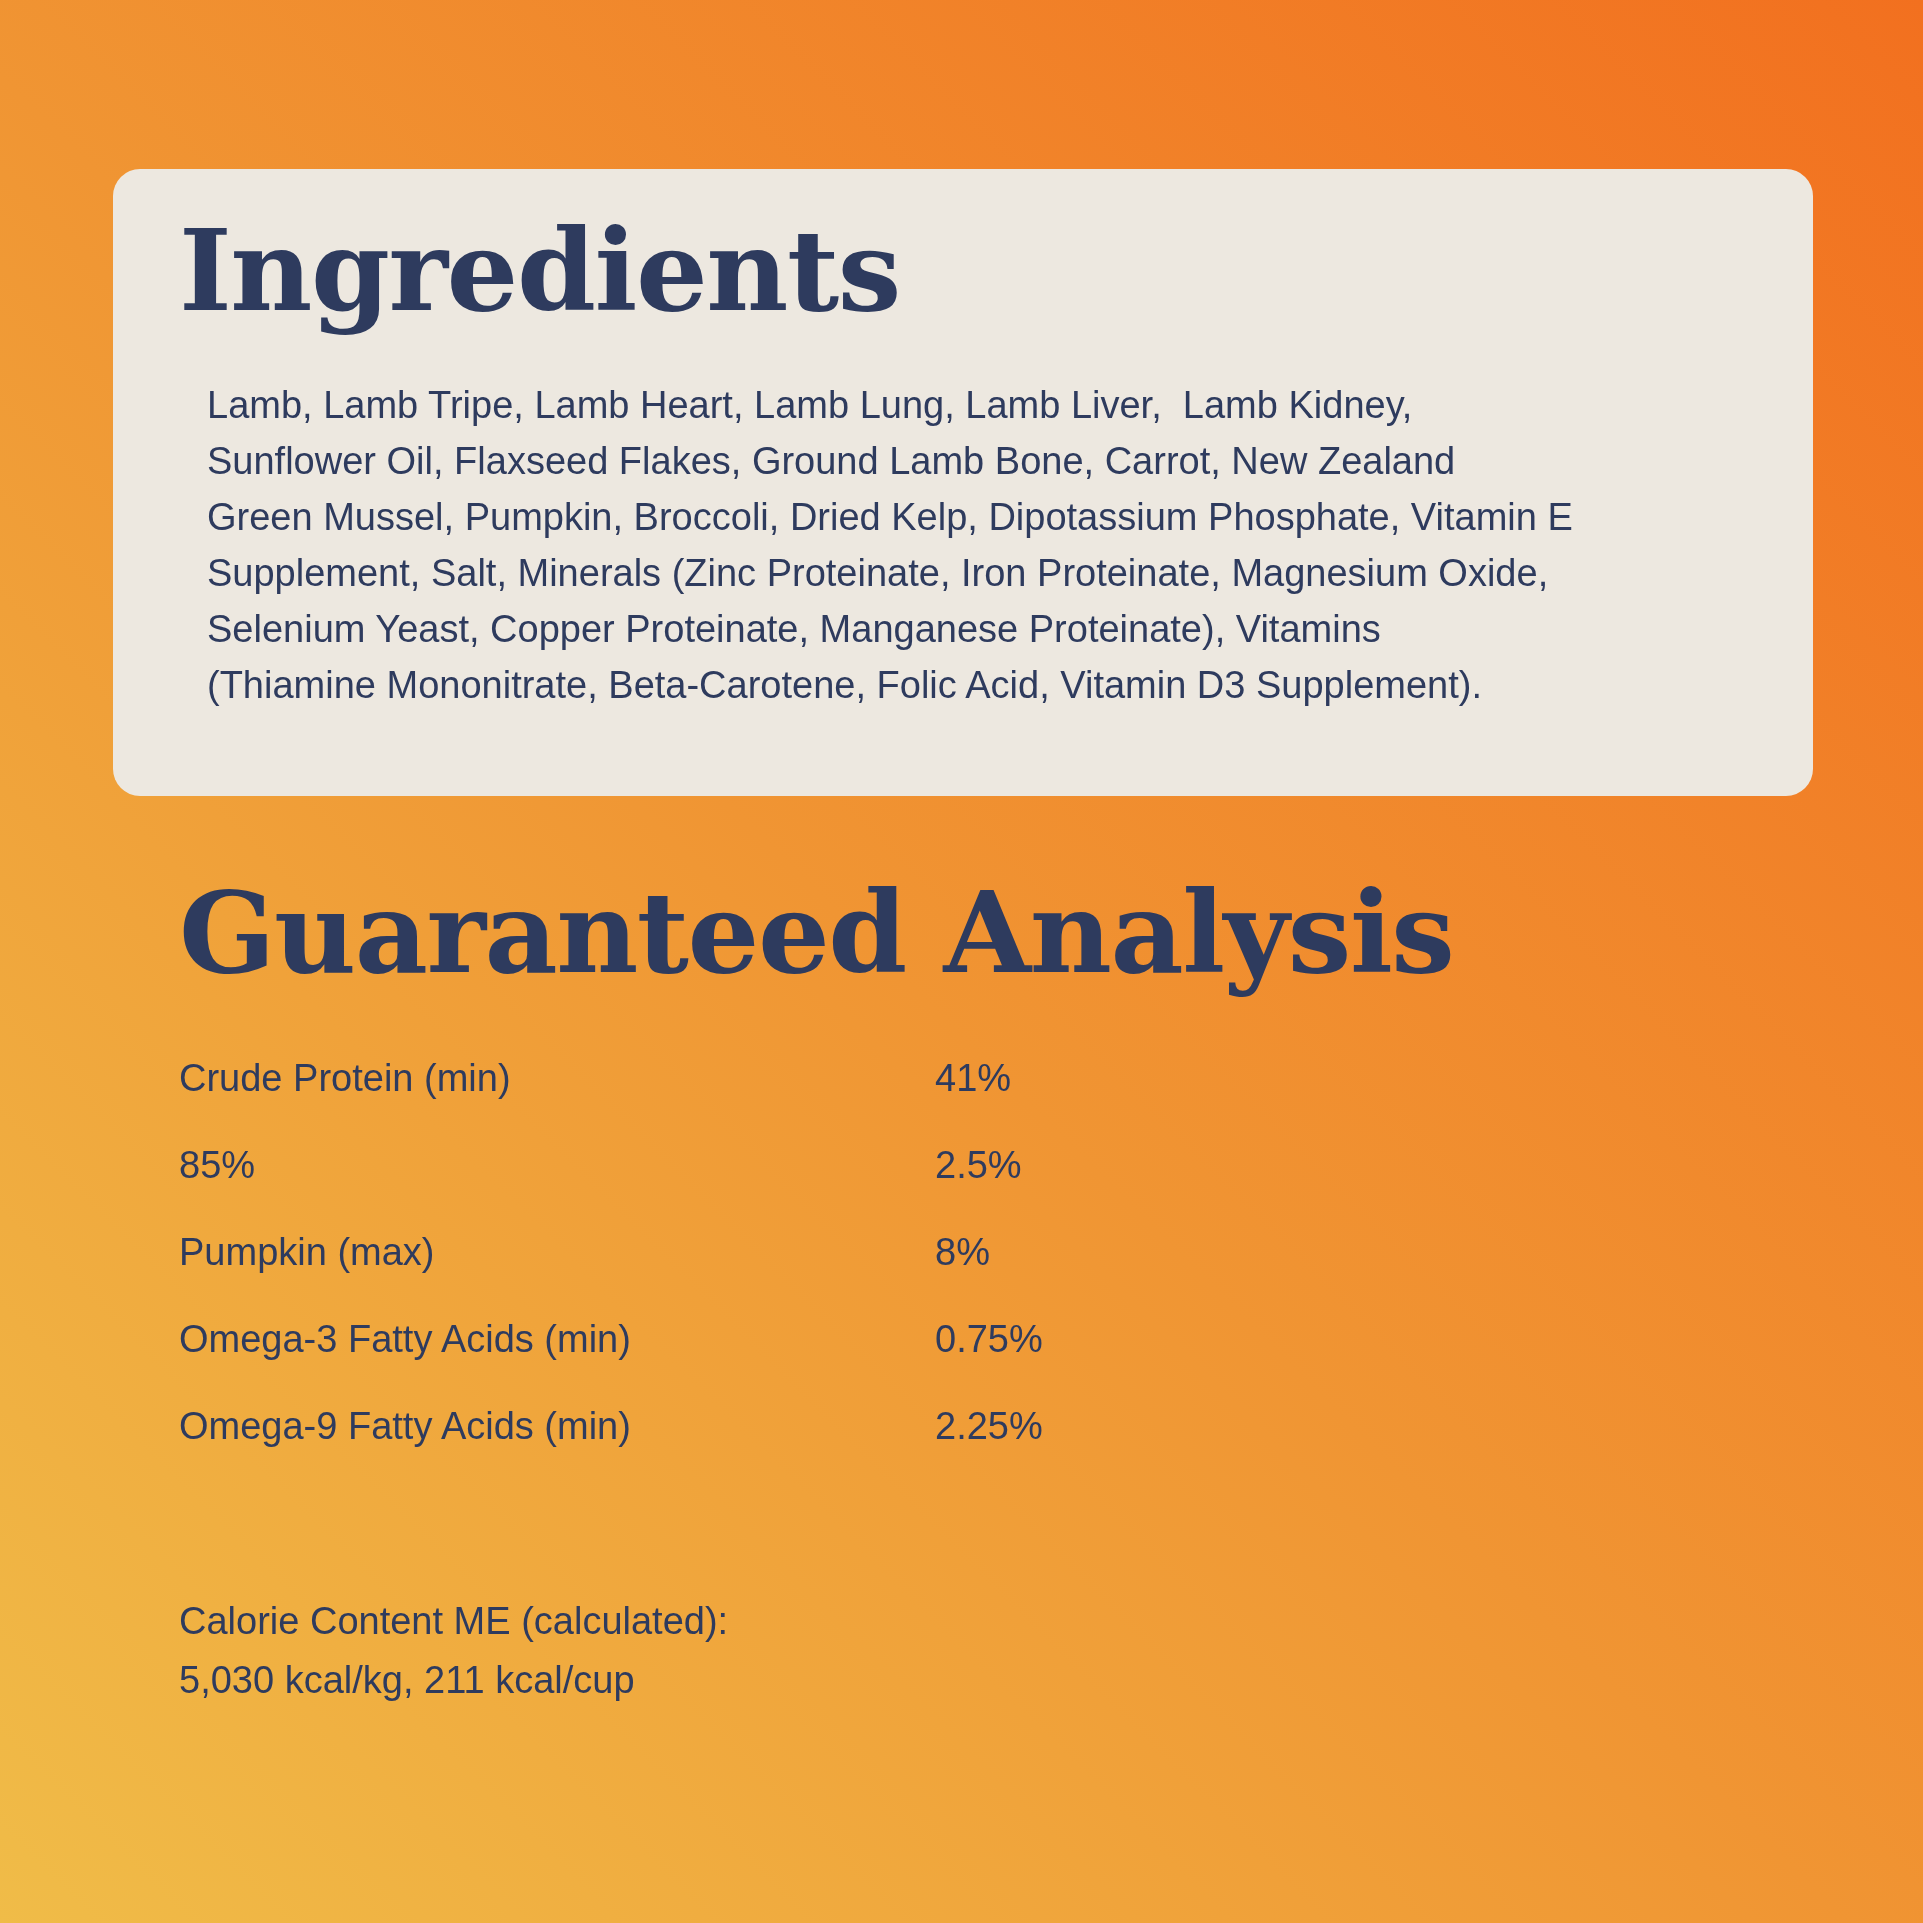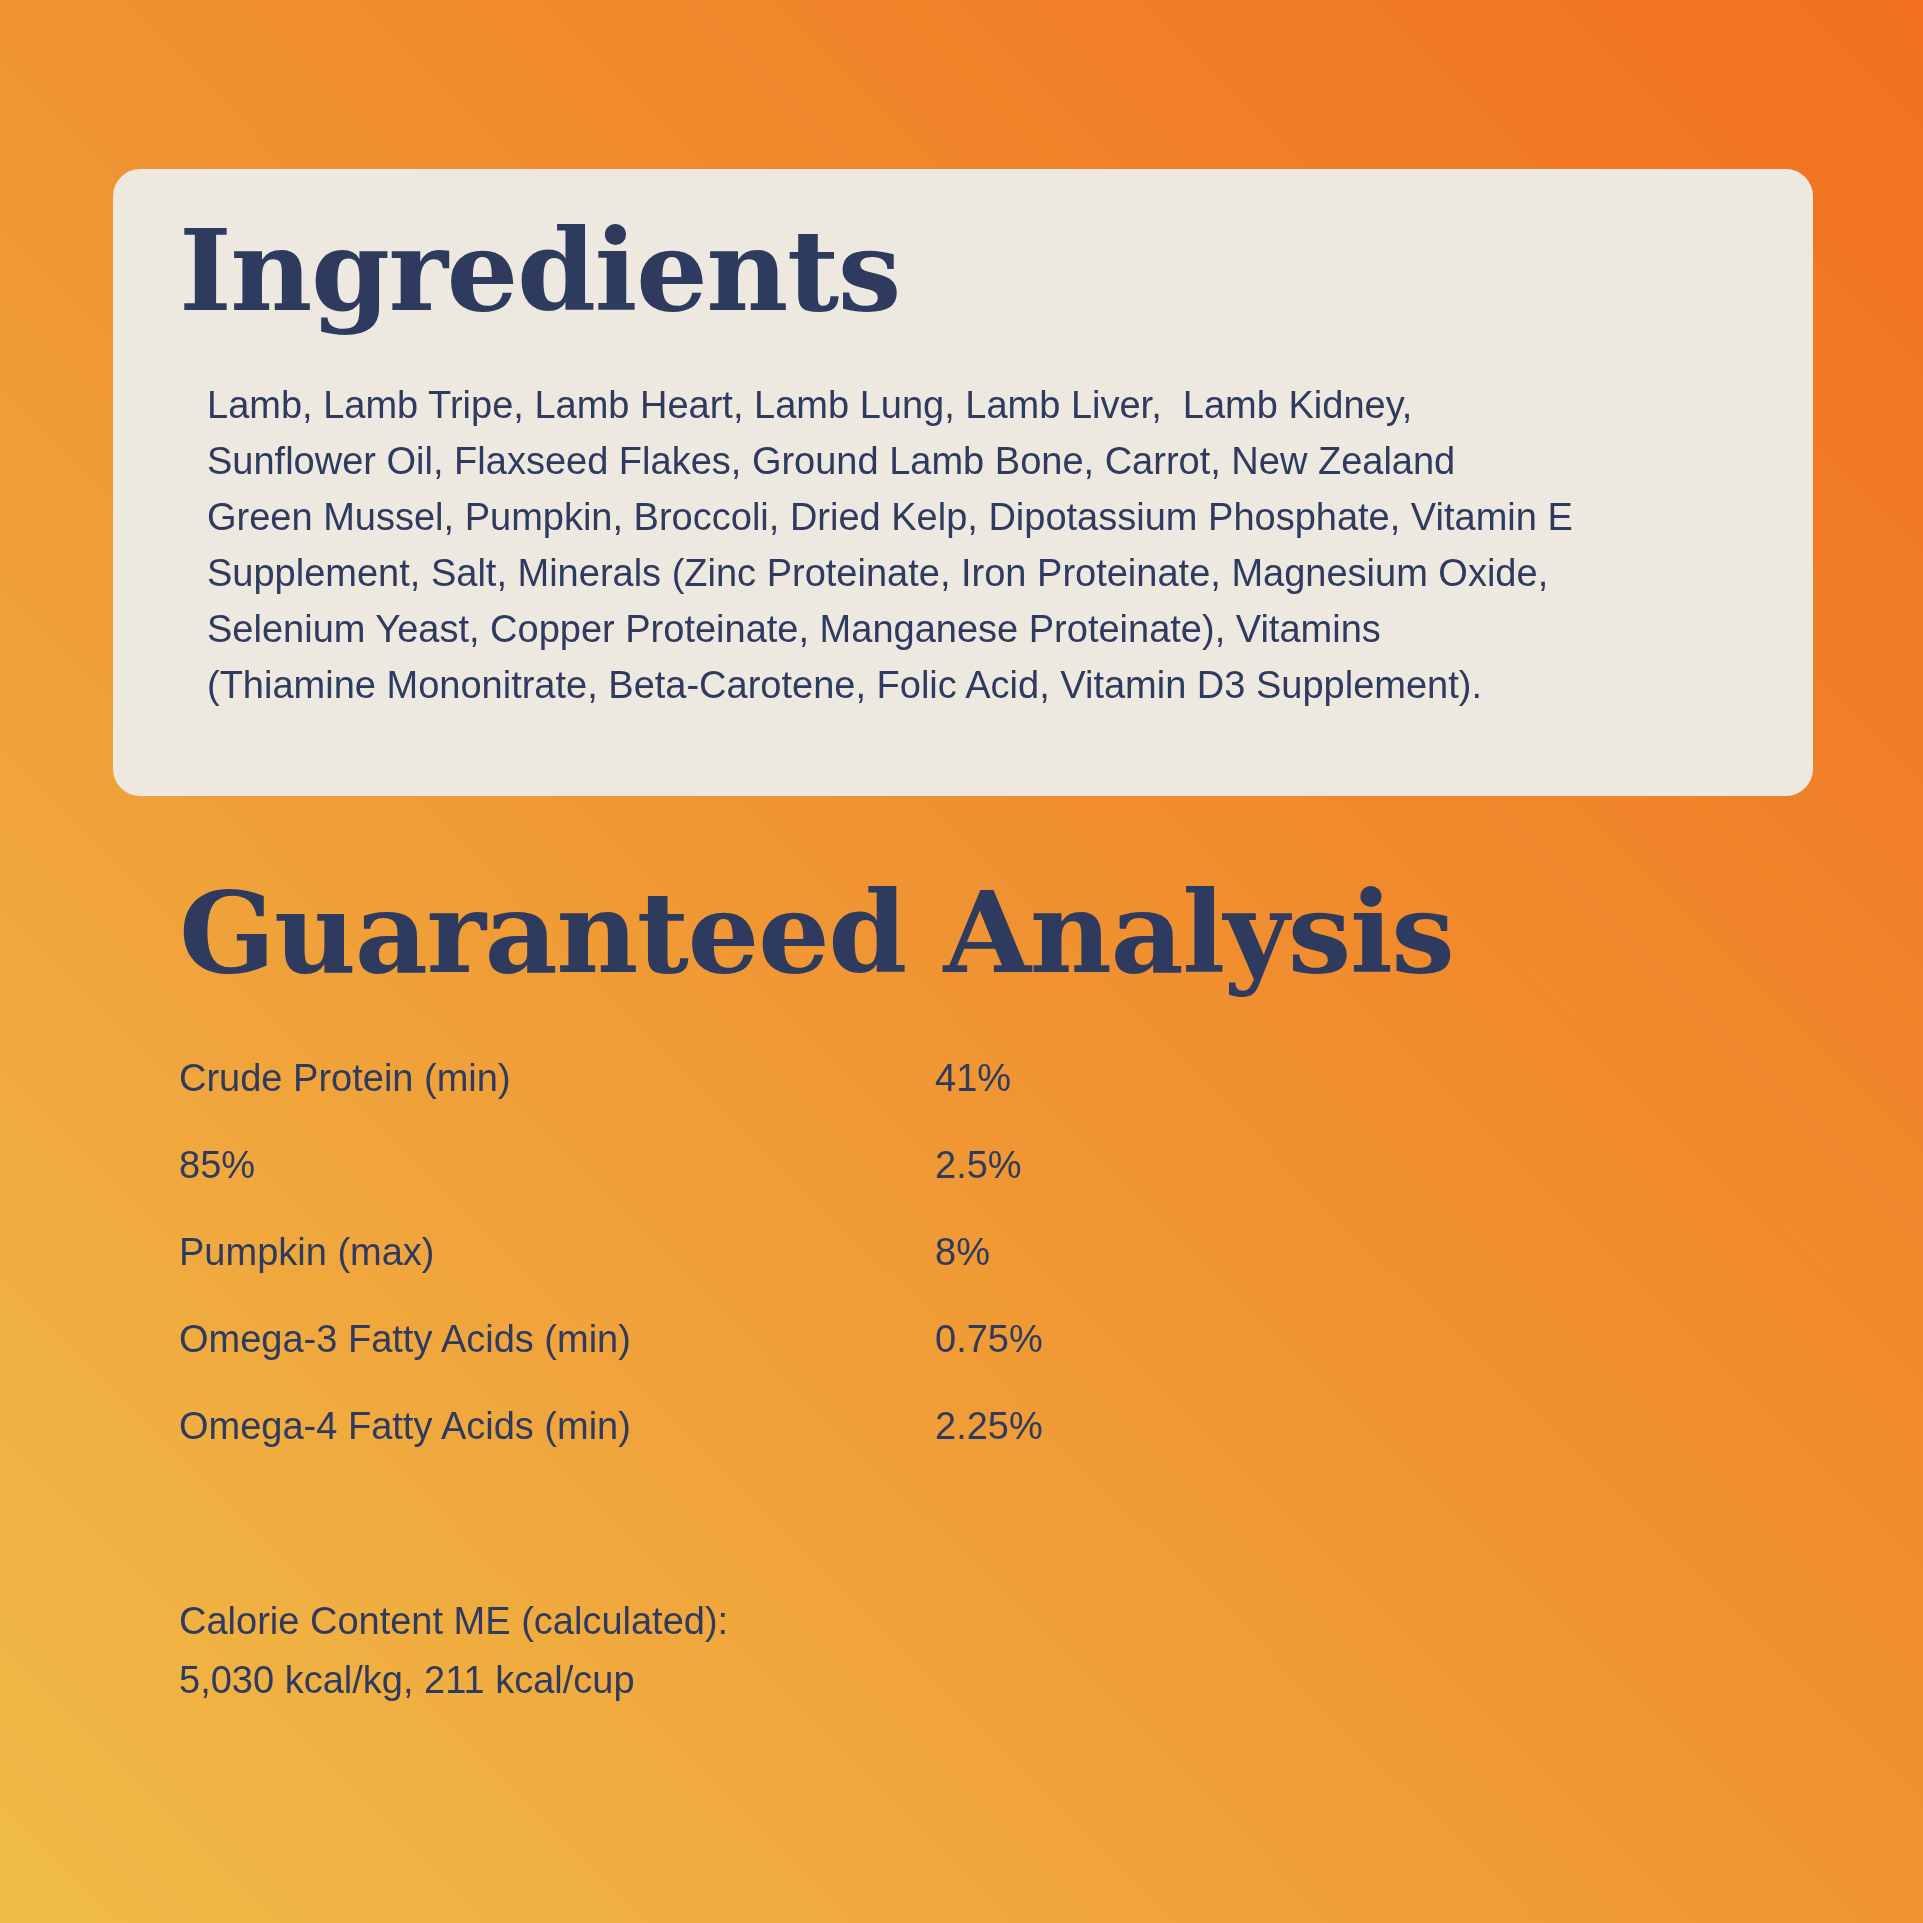--- a/index.html
+++ b/index.html
@@ -86,21 +86,21 @@
 
   <div class="analysis-table">
     <span>Crude Protein (min)</span>
     <span>41%</span>
     <span>85%</span>
     <span>2.5%</span>
     <span>Pumpkin (max)</span>
     <span>8%</span>
     <span>Omega-3 Fatty Acids (min)</span>
     <span>0.75%</span>
-    <span>Omega-4 Fatty Acids (min)</span>
+    <span>Omega-9 Fatty Acids (min)</span>
     <span>2.25%</span>
   </div>
 
   <div class="serving">
     <div>Calorie Content ME (calculated):</div>
     <div>5,030 kcal/kg, 211 kcal/cup</div>
   </div>
 
 </main>
 

